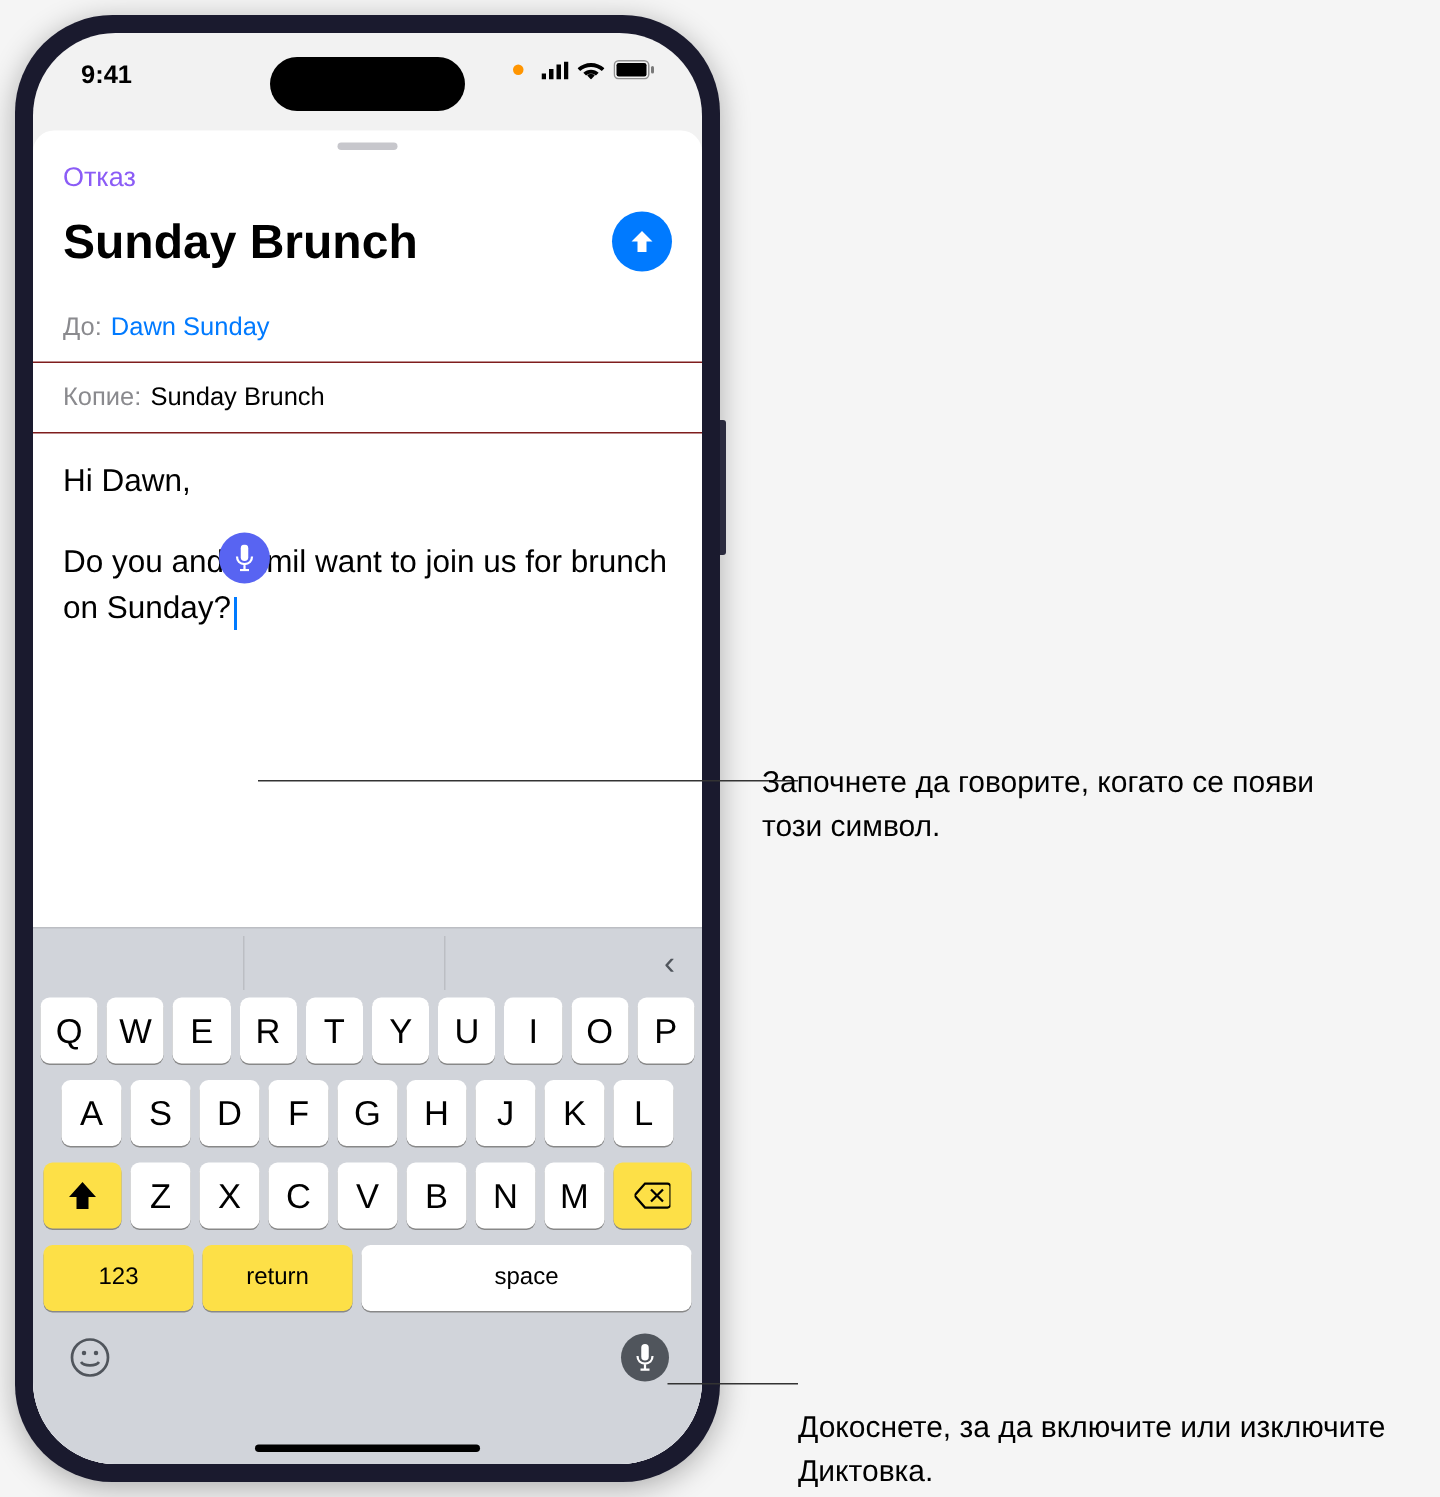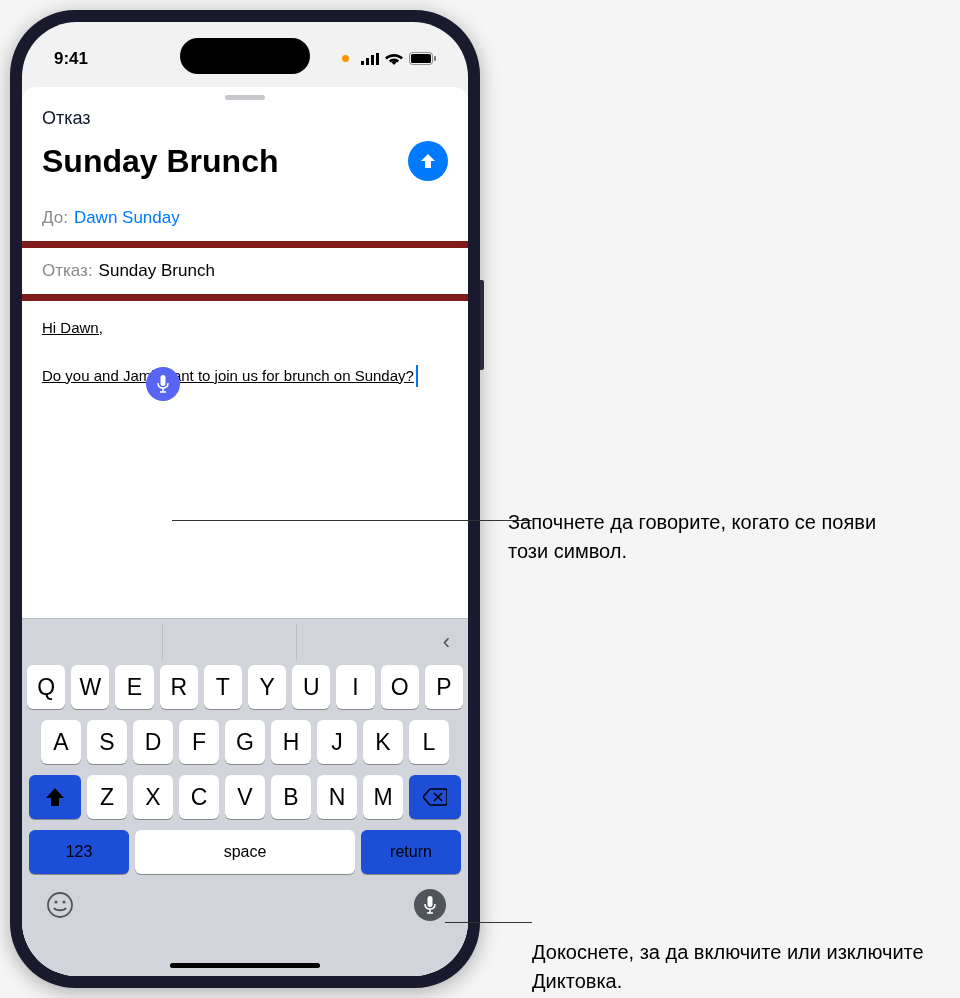--- a/index.html
+++ b/index.html
@@ -49,21 +49,21 @@
       width: 130px;
       height: 36px;
       background: #000;
       border-radius: 20px;
       z-index: 100;
     }
     .status-bar {
       height: 55px;
       display: flex;
       justify-content: space-between;
-      align-items: center;
+      align-items: flex-start;
       padding: 0 32px;
       padding-top: 18px;
       font-weight: 600;
       font-size: 17px;
       color: #000;
     }
     .status-right {
       display: flex;
       align-items: center;
       gap: 6px;
@@ -88,21 +88,21 @@
       width: 40px;
       height: 5px;
       background: #c7c7cc;
       border-radius: 3px;
       margin: 8px auto 4px;
     }
     .compose-header {
       padding: 4px 20px 0;
     }
     .cancel-link {
-      color: #0f172a;
+      color: #8b5cf6;
       font-size: 18px;
     }
     .title-row {
       display: flex;
       justify-content: space-between;
       align-items: center;
       padding: 12px 20px 14px;
     }
     .title {
       font-size: 32px;
@@ -112,43 +112,42 @@
     .send-button {
       width: 40px;
       height: 40px;
       background: #007aff;
       border-radius: 50%;
       display: flex;
       align-items: center;
       justify-content: center;
     }
     .field-row {
-      border-bottom: 7px solid #7f1d1d;
+      border-bottom: 1px solid #7f1d1d;
       padding: 13px 20px;
       font-size: 17px;
       display: flex;
       gap: 6px;
       color: #8a8a8e;
     }
     .field-row .value {
       color: #007aff;
     }
     .field-row .from-value {
       color: #8a8a8e;
     }
     .field-row .subject-value {
       color: #000;
     }
     .body-area {
       padding: 16px 20px;
-      font-size: 15px;
+      font-size: 21px;
       color: #000;
       line-height: 1.5;
       position: relative;
-      text-decoration: underline;
     }
     .body-greeting {
       margin-bottom: 22px;
     }
     .cursor {
       display: inline-block;
       width: 2px;
       height: 22px;
       background: #007aff;
       vertical-align: text-bottom;
@@ -209,21 +208,21 @@
       border-radius: 6px;
       box-shadow: 0 1px 0 #888;
       display: flex;
       align-items: center;
       justify-content: center;
       font-size: 23px;
       color: #000;
       max-width: 40px;
     }
     .key.special {
-      background: #1d4ed8;
+      background: #fde047;
       font-size: 17px;
     }
     .key.shift, .key.backspace {
       max-width: 52px;
       flex: 1.3;
     }
     .key.num {
       max-width: 100px;
       flex: 2.2;
       font-size: 16px;
@@ -321,21 +320,21 @@
           <svg width="20" height="20" viewBox="0 0 20 20">
               <path d="M10 3 L17 10 L13 10 L13 17 L7 17 L7 10 L3 10 Z" fill="#fff"></path>
             </svg>
         </div>
       </div>
       <div class="field-row">
         <span>До:</span>
         <span class="value">Dawn Sunday</span>
       </div>
       <div class="field-row">
-        <span>Отказ:</span>
+        <span>Копие:</span>
         <span class="subject-value">Sunday Brunch</span>
       </div>
       <div class="body-area">
         <div class="body-greeting">Hi Dawn,</div>
         <span>Do you and Jamil want to join us for brunch on Sunday?</span><span class="cursor"></span>
         <div class="dictation-bubble">
           <svg width="14" height="18" viewBox="0 0 14 18">
               <rect x="4.5" y="0" width="5" height="11" rx="2.5" fill="#fff"></rect>
               <path d="M2 8 C2 11 4 13 7 13 C10 13 12 11 12 8 M7 13 L7 17 M4 17 L10 17" stroke="#fff" stroke-width="1.5" fill="none"></path>
             </svg>
@@ -381,22 +380,22 @@
           <span id="row3-keys" style="display:contents"><div class="key">Z</div><div class="key">X</div><div class="key">C</div><div class="key">V</div><div class="key">B</div><div class="key">N</div><div class="key">M</div></span>
           <div class="key special backspace">
             <svg width="24" height="18" viewBox="0 0 24 18">
                 <path d="M7 1 L22 1 C23 1 24 2 24 3 L24 15 C24 16 23 17 22 17 L7 17 L0 9 Z" fill="none" stroke="#000" stroke-width="1.5"></path>
                 <path d="M11 5 L19 13 M19 5 L11 13" stroke="#000" stroke-width="1.5"></path>
               </svg>
           </div>
         </div>
         <div class="key-row">
           <div class="key special num">123</div>
+          <div class="key special return">return</div>
           <div class="key space">space</div>
-          <div class="key special return">return</div>
         </div>
         <div class="bottom-icons">
           <div class="emoji-btn">
             <svg width="28" height="28" viewBox="0 0 28 28">
                 <circle cx="14" cy="14" r="12" stroke="#50555c" stroke-width="1.8" fill="none"></circle>
                 <circle cx="10" cy="11" r="1.5" fill="#50555c"></circle>
                 <circle cx="18" cy="11" r="1.5" fill="#50555c"></circle>
                 <path d="M8 17 C10 20 18 20 20 17" stroke="#50555c" stroke-width="1.8" fill="none"></path>
               </svg>
           </div>

